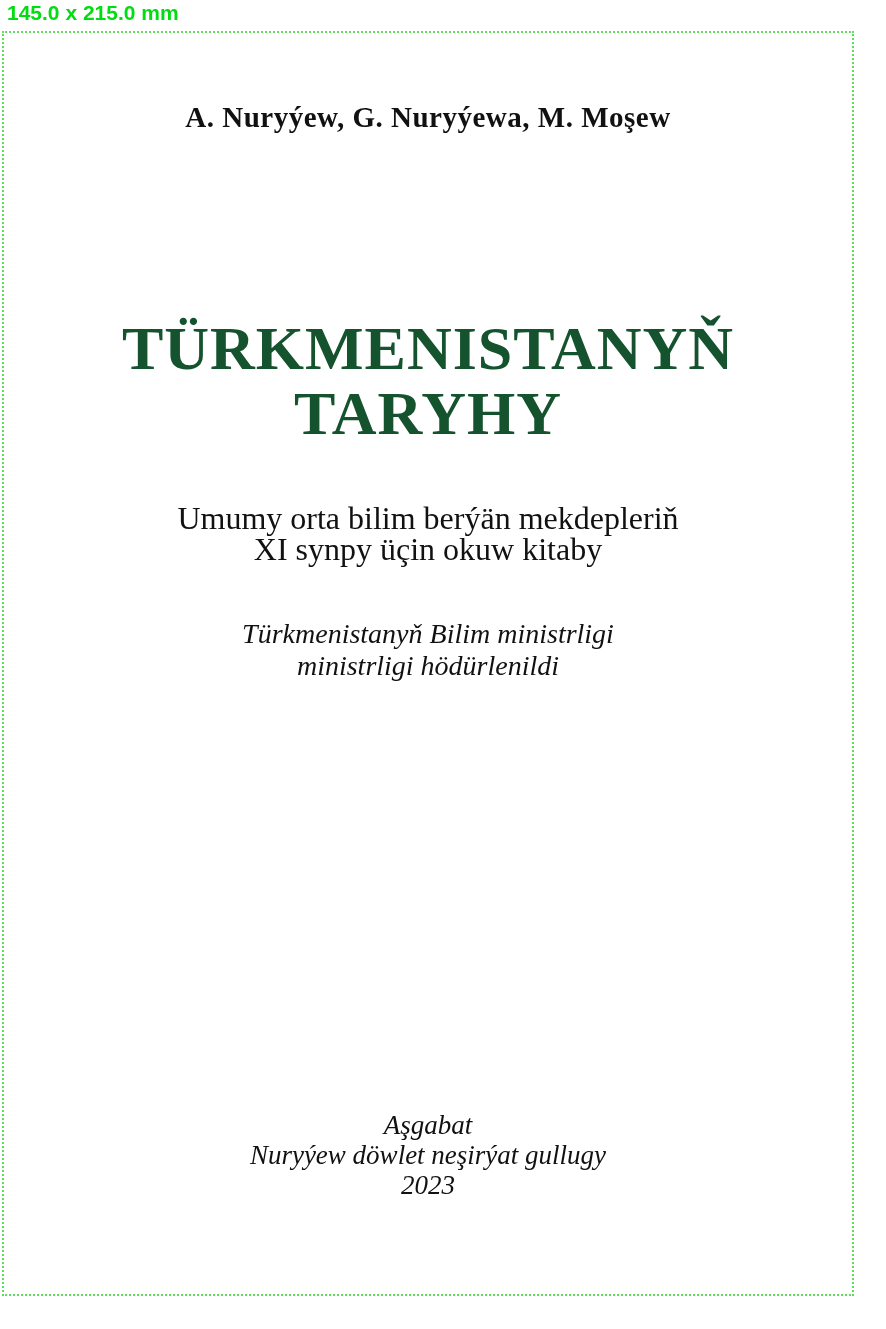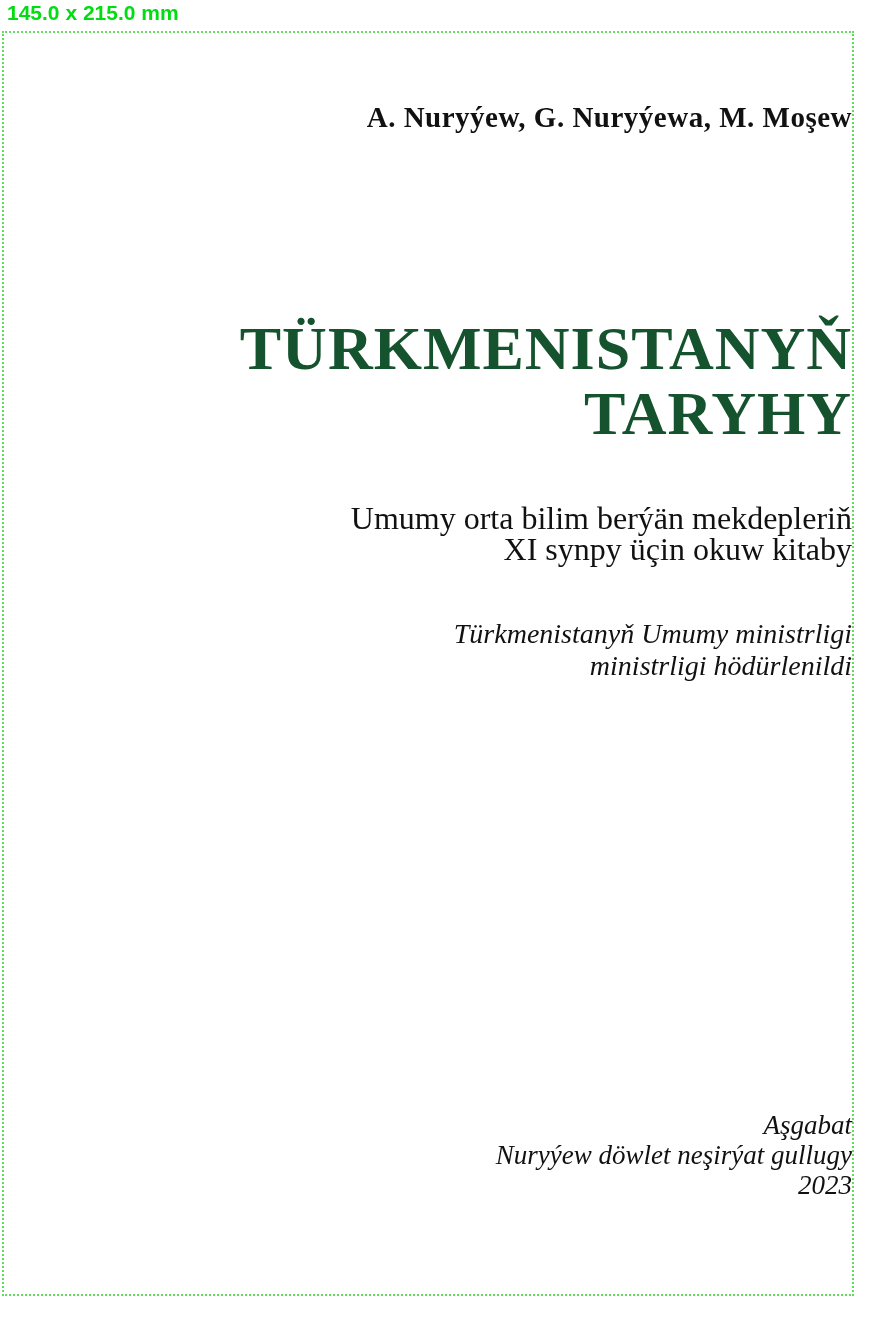--- a/index.html
+++ b/index.html
@@ -38,21 +38,21 @@
     height: 1265px;
     border: 2px dotted #5fdd5f;
     box-sizing: border-box;
     background: #ffffff;
   }
 
   .centered-block {
     position: absolute;
     left: 0;
     width: 100%;
-    text-align: right;
+    text-align: center;
   }
 
   .authors {
     top: 68px;
     font-size: 29px;
     font-weight: bold;
     letter-spacing: 0.5px;
   }
 
   .book-title {
@@ -97,21 +97,21 @@
     <div>TÜRKMENISTANYŇ</div>
     <div>TARYHY</div>
   </div>
 
   <div class="centered-block subtitle">
     <div>Umumy orta bilim berýän mekdepleriň</div>
     <div>XI synpy üçin okuw kitaby</div>
   </div>
 
   <div class="centered-block approval">
-    <div>Türkmenistanyň Umumy ministrligi</div>
+    <div>Türkmenistanyň Bilim ministrligi</div>
     <div>ministrligi hödürlenildi</div>
   </div>
 
   <div class="centered-block imprint">
     <div>Aşgabat</div>
     <div>Nuryýew döwlet neşirýat gullugy</div>
     <div>2023</div>
   </div>
 
 </div>

